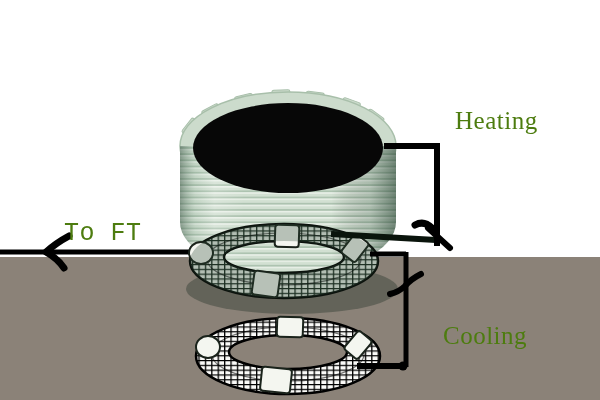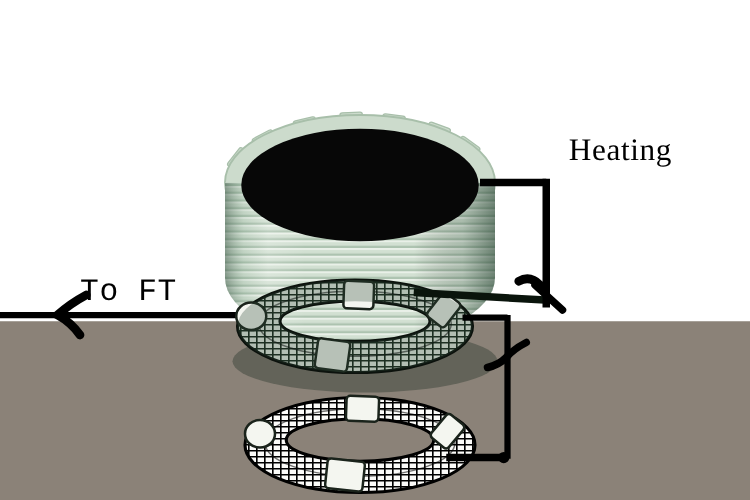--- a/index.html
+++ b/index.html
@@ -1,19 +1,19 @@
 <!DOCTYPE html>
 <html style="--c-bg: #ffffff; --c-ground: #8b8278; --c-shadow: #5e5f55; --c-line: #000000; --c-line-dark: #0a140c; --c-vessel: #ccdbcc; --c-vessel-light: #e9f0e8; --c-vessel-mid: #d2e0d2; --c-vessel-dark: #adc3b0; --c-vessel-edge: #a8bfaa; --c-top-opening: #070707; --c-band: #f4f6f0; --c-checker-bg: #fbfbf9; --c-checker-line: #000000; --c-checkerg-bg: #edf2ea; --c-checkerg-line: #17261b; --c-ring-tint: rgba(42,70,52,0.30);"><head>
 <meta charset="utf-8">
 <style>
   html,body{margin:0;padding:0;background:#fff;}
   #stage{position:relative;width:600px;height:400px;overflow:hidden;background:var(--c-bg,#fff);
          font-family:"Liberation Serif", serif;}
   #stage svg{position:absolute;left:0;top:0;}
-  .label{position:absolute;color:#000000;font-size:25px;letter-spacing:.5px;white-space:nowrap;}
+  .label{position:absolute;color:#4d7c0f;font-size:25px;letter-spacing:.5px;white-space:nowrap;}
   #lbl-heating{left:455px;top:107px;}
   #lbl-toft{left:64px;top:219px;font-family:Liberation Mono, monospace;}
   #lbl-cooling{left:443px;top:322px;}
   
   .st-ground{fill:var(--c-ground,#8b8278);}
   .st-shadow{fill:var(--c-shadow,#5e5f55);}
   .st-line{stroke:var(--c-line,#000);fill:none;}
   .st-linedark{stroke:var(--c-line-dark,#0a140c);fill:none;}
   .st-blob{fill:var(--c-line,#000);}
   .st-rim{fill:var(--c-vessel,#ccdbcc);stroke:var(--c-vessel-edge,#a8bfaa);stroke-width:1.5;}
@@ -148,14 +148,15 @@
   </g>
 
   <g>
     <path class="st-line" d="M357 366 H404" stroke-width="6"></path>
     <circle class="st-blob" cx="403" cy="366" r="4.5"></circle>
   </g>
 </svg>
 
 <div class="label" id="lbl-heating">Heating</div>
 <div class="label" id="lbl-toft">To FT</div>
+<div class="label" id="lbl-cooling">Cooling</div>
 
 </div>
 
 </body></html>

